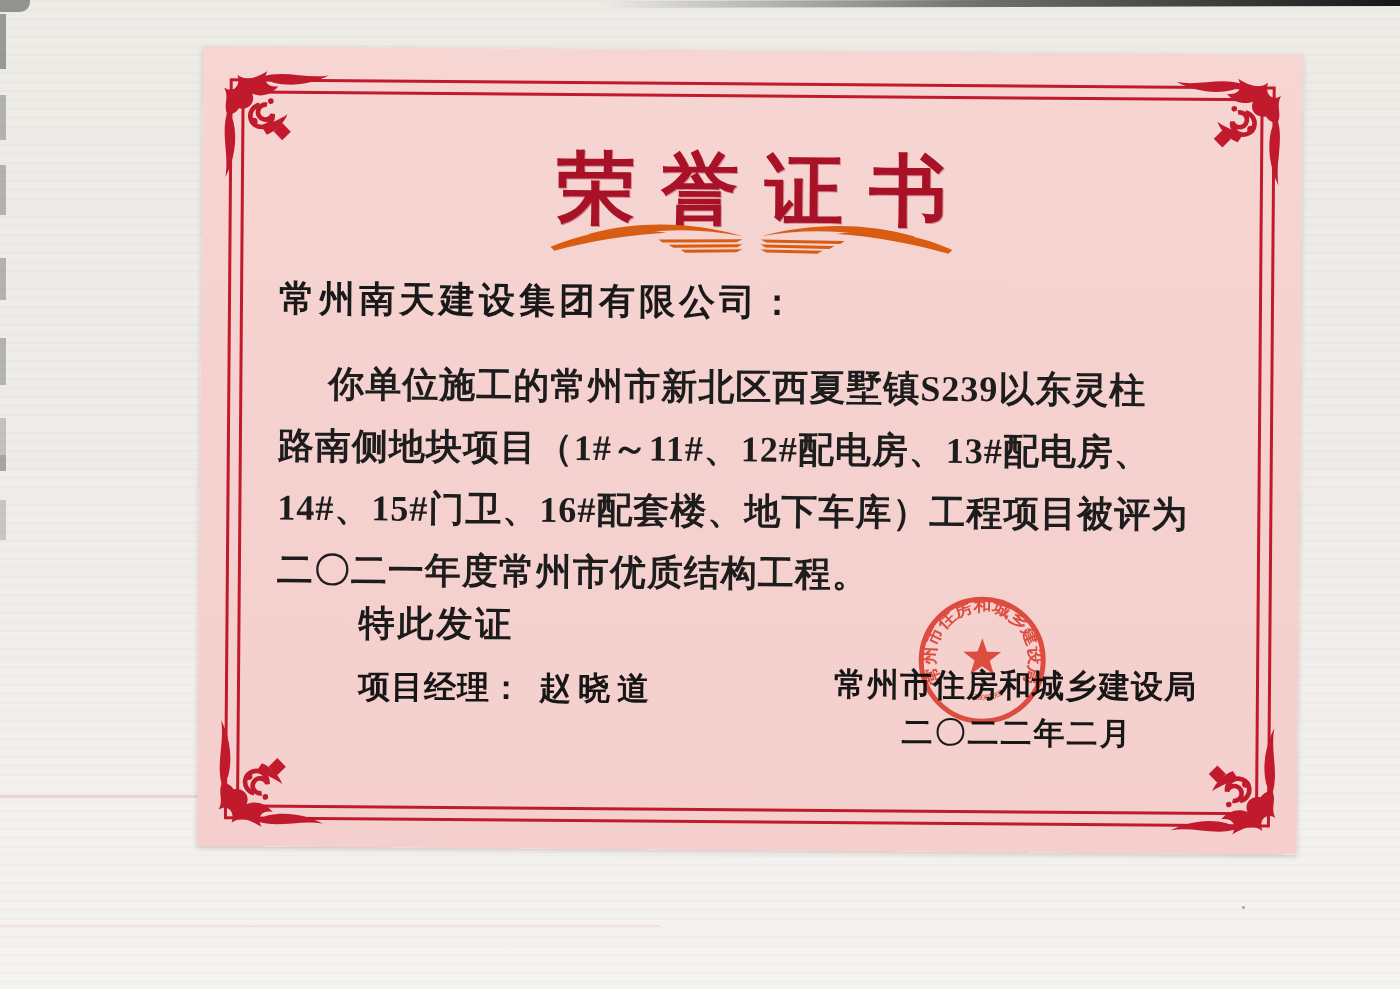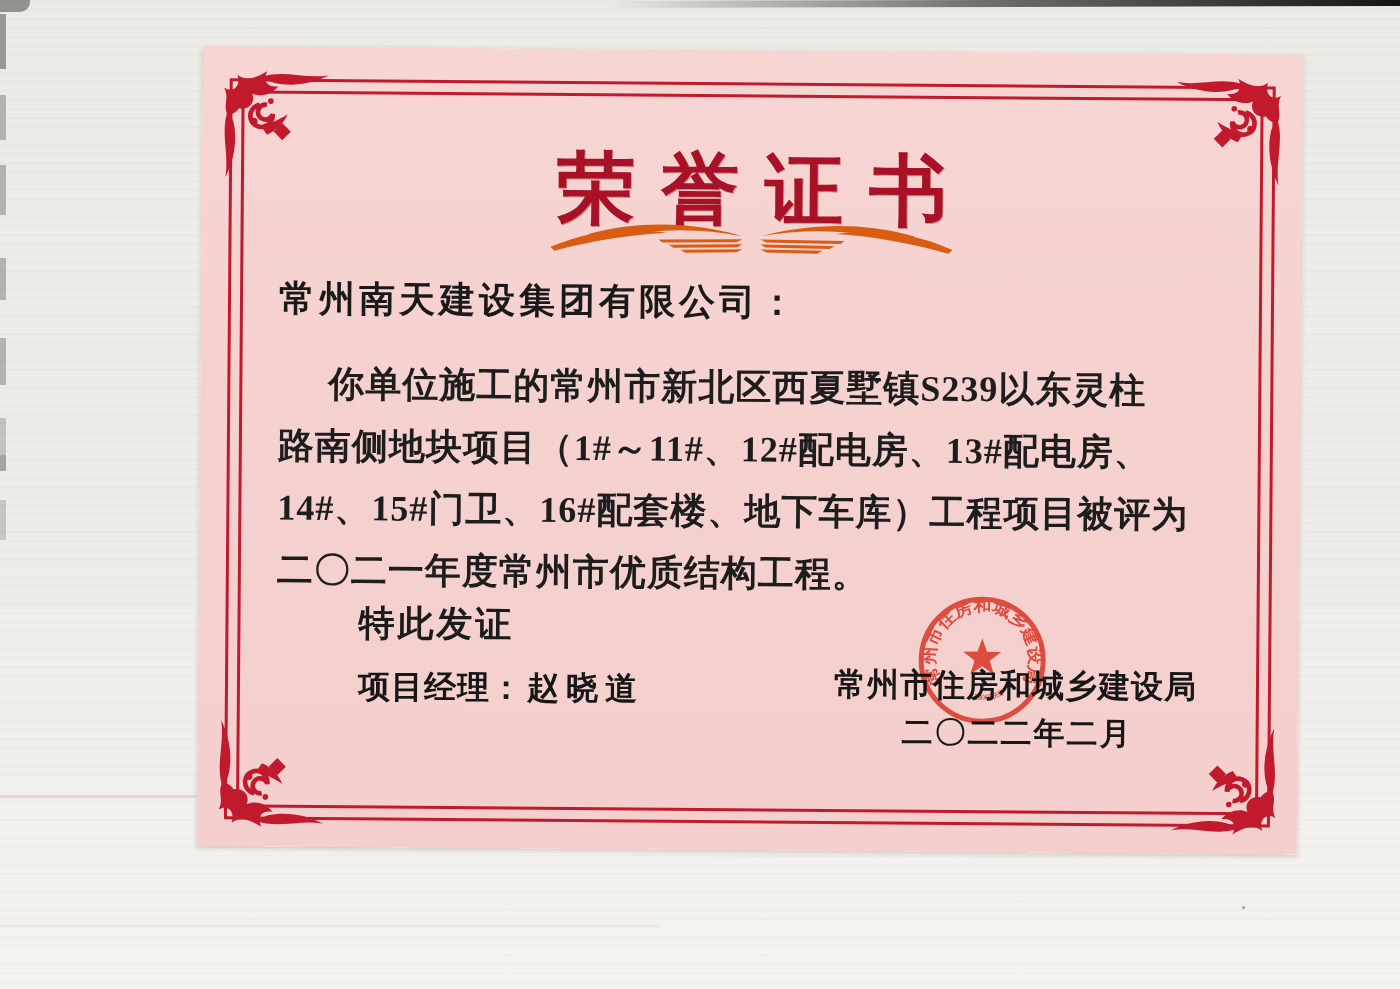--- a/index.html
+++ b/index.html
@@ -56,21 +56,21 @@
     font-size:36px;font-weight:600;color:#1d1d1d;line-height:62px;letter-spacing:1px;
   }
   .para .line.indent{text-indent:50px;}
   .closing{
     position:absolute;left:160px;top:552px;
     font-family:"Liberation Serif","DejaVu Serif",serif;
     font-size:36px;font-weight:700;color:#1b1b1b;letter-spacing:3px;
   }
   .manager-row{position:absolute;left:160px;top:618px;font-size:32px;color:#161616;}
   .manager-label{font-weight:800;letter-spacing:1px;font-family:"Liberation Sans","DejaVu Sans",sans-serif;}
-  .manager-name{font-family:"Liberation Serif","DejaVu Serif",serif;font-weight:600;letter-spacing:7px;margin-left:4px;}
+  .manager-name{font-family:"Liberation Serif","DejaVu Serif",serif;font-weight:600;letter-spacing:7px;margin-left:16px;}
   .issuer{
     position:absolute;left:636px;top:612px;
     font-family:"Liberation Serif","DejaVu Serif",serif;
     font-size:32px;font-weight:700;color:#171717;letter-spacing:1px;
   }
   .issue-date{
     position:absolute;left:704px;top:660px;
     font-family:"Liberation Serif","DejaVu Serif",serif;
     font-size:31px;font-weight:700;color:#171717;letter-spacing:2px;
   }

